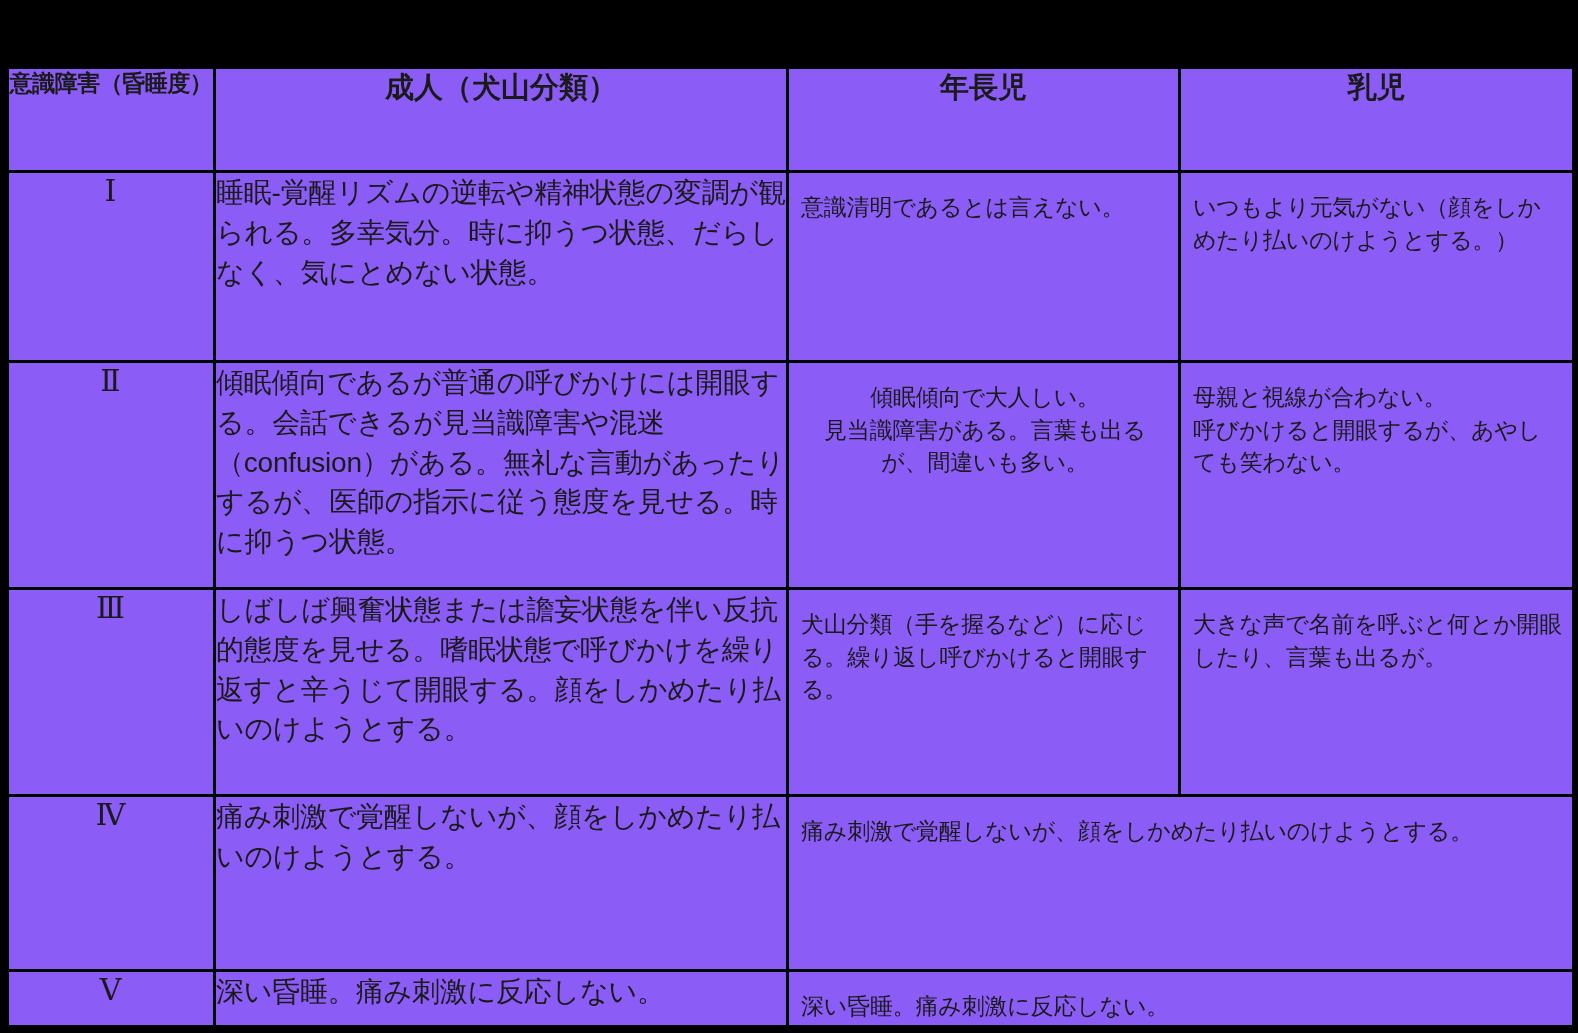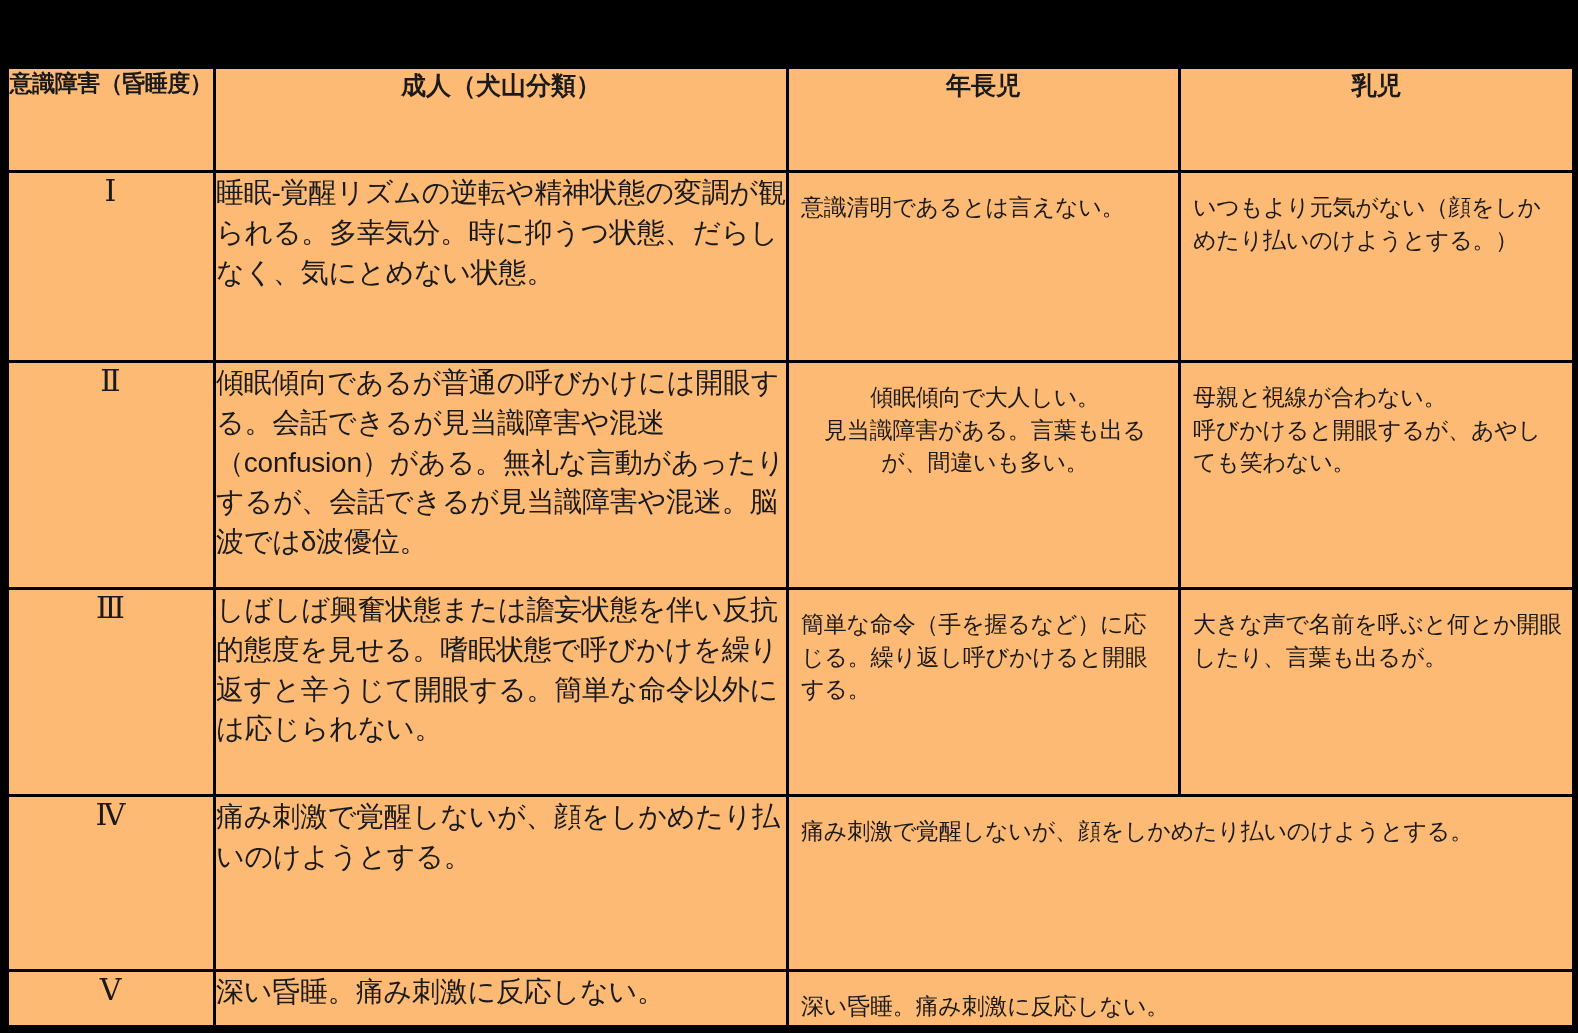--- a/index.html
+++ b/index.html
@@ -34,31 +34,31 @@
   }
   table.grade-table col.c0 { width: 207px; }
   table.grade-table col.c1 { width: 573px; }
   table.grade-table col.c2 { width: 392px; }
   table.grade-table col.c3 { width: 394px; }
 
   table.grade-table th,
   table.grade-table td {
     border: 3px solid #000000;
     vertical-align: top;
-    background: #fdba74;
+    background: #8b5cf6;
     color: #1a1a1a;
     padding: 0;
   }
   thead th {
     background: #c0c0c0;
     color: #000000;
     text-align: center;
     vertical-align: middle;
     font-weight: bold;
-    font-size: 25px;
+    font-size: 29px;
     line-height: 1.28;
     padding: 14px 8px;
     height: 104px;
     box-sizing: border-box;
   }
   thead th.head-grade {
     font-size: 23px;
     letter-spacing: -0.5px;
   }
   td.grade-cell {
@@ -132,31 +132,31 @@
 
         <tr class="row1">
           <td class="grade-cell">Ⅰ</td>
           <td class="desc">睡眠-覚醒リズムの逆転や精神状態の変調が観られる。多幸気分。時に抑うつ状態、だらしなく、気にとめない状態。</td>
           <td class="desc narrow">意識清明であるとは言えない。</td>
           <td class="desc narrow">いつもより元気がない（顔をしかめたり払いのけようとする。）</td>
         </tr>
 
         <tr class="row2">
           <td class="grade-cell">Ⅱ</td>
-          <td class="desc">傾眠傾向であるが普通の呼びかけには開眼する。会話できるが見当識障害や混迷（confusion）がある。無礼な言動があったりするが、会話できるが見当識障害や混迷。脳波ではδ波優位。</td>
+          <td class="desc">傾眠傾向であるが普通の呼びかけには開眼する。会話できるが見当識障害や混迷（confusion）がある。無礼な言動があったりするが、医師の指示に従う態度を見せる。時に抑うつ状態。</td>
           <td class="desc narrow center-v" style="white-space: pre-line; text-align: center;">傾眠傾向で大人しい。
 見当識障害がある。言葉も出るが、間違いも多い。</td>
           <td class="desc narrow center-v" style="white-space: pre-line;">母親と視線が合わない。
 呼びかけると開眼するが、あやしても笑わない。</td>
         </tr>
 
         <tr class="row3">
           <td class="grade-cell">Ⅲ</td>
-          <td class="desc">しばしば興奮状態または譫妄状態を伴い反抗的態度を見せる。嗜眠状態で呼びかけを繰り返すと辛うじて開眼する。簡単な命令以外には応じられない。</td>
-          <td class="desc narrow center-v">簡単な命令（手を握るなど）に応じる。繰り返し呼びかけると開眼する。</td>
+          <td class="desc">しばしば興奮状態または譫妄状態を伴い反抗的態度を見せる。嗜眠状態で呼びかけを繰り返すと辛うじて開眼する。顔をしかめたり払いのけようとする。</td>
+          <td class="desc narrow center-v">犬山分類（手を握るなど）に応じる。繰り返し呼びかけると開眼する。</td>
           <td class="desc narrow center-v">大きな声で名前を呼ぶと何とか開眼したり、言葉も出るが。</td>
         </tr>
 
         <tr class="row4">
           <td class="grade-cell">Ⅳ</td>
           <td class="desc center-v">痛み刺激で覚醒しないが、顔をしかめたり払いのけようとする。</td>
           <td class="desc narrow center-v" colspan="2">痛み刺激で覚醒しないが、顔をしかめたり払いのけようとする。</td>
         </tr>
 
         <tr class="row5">

